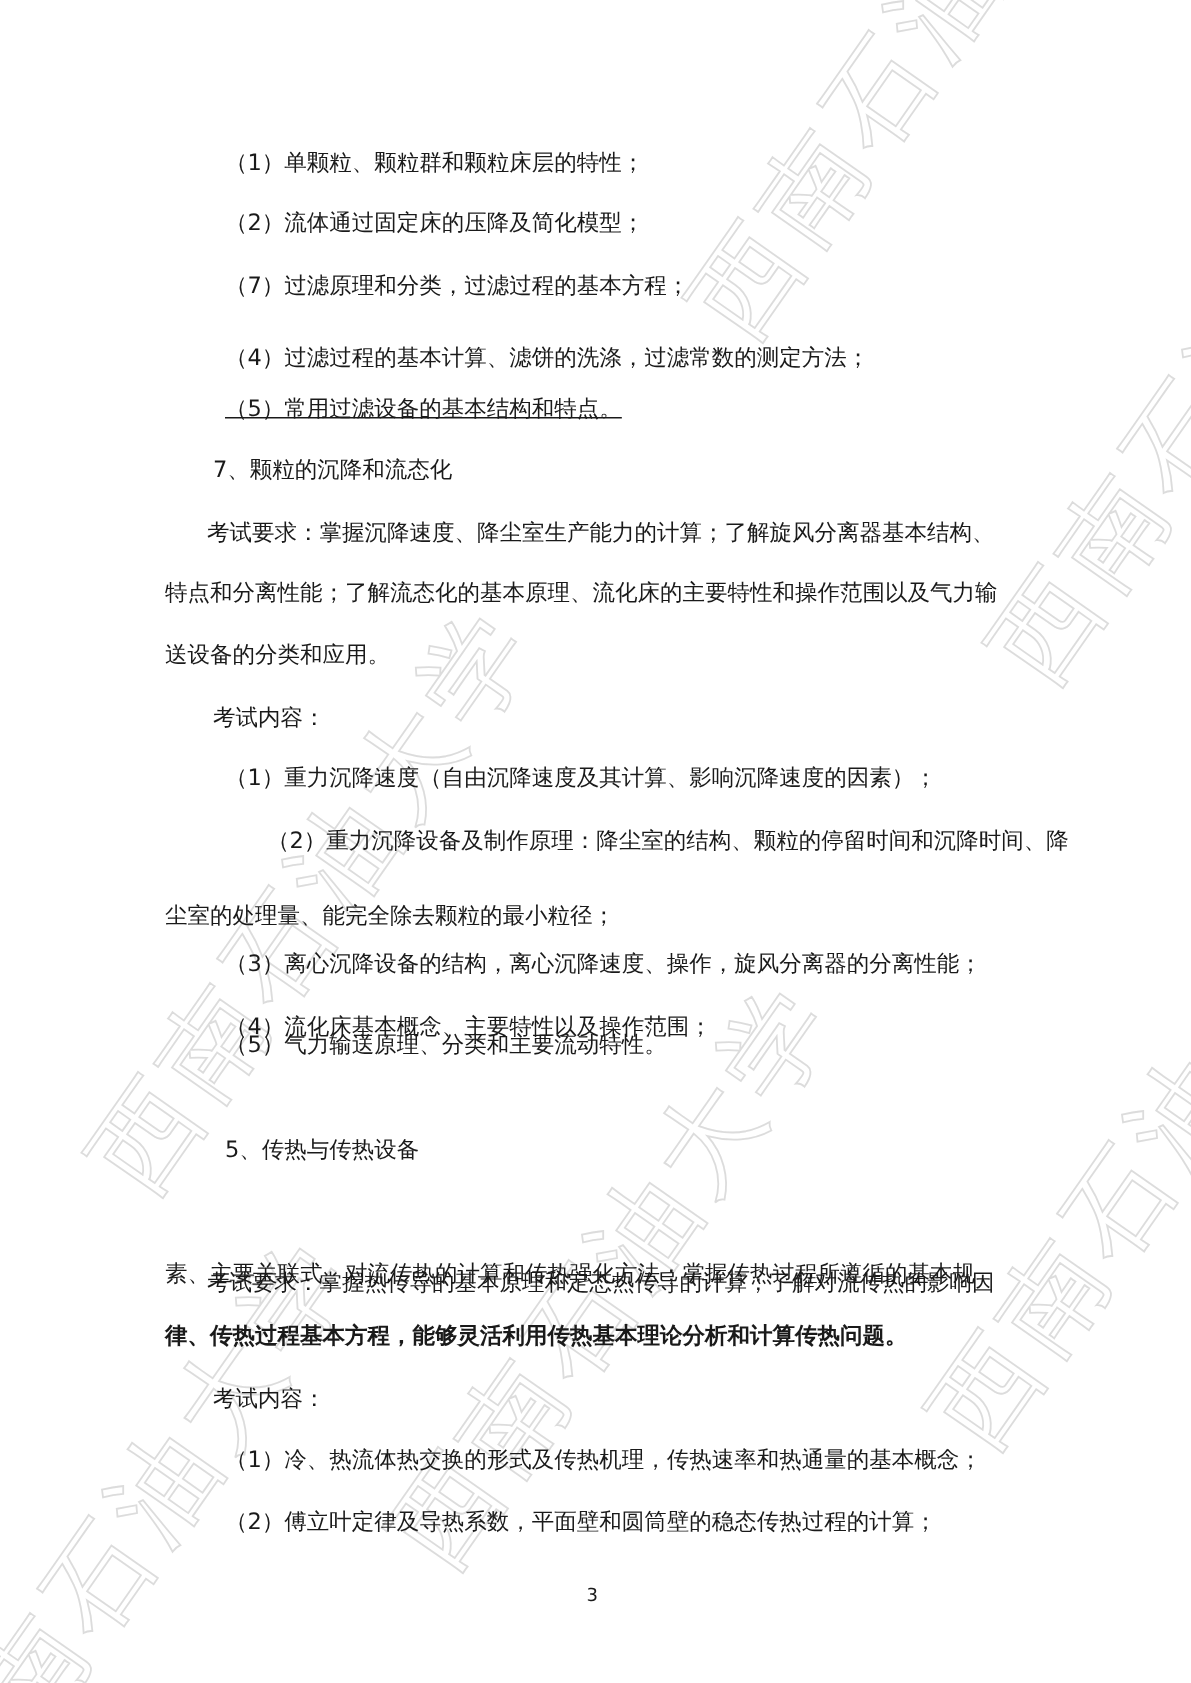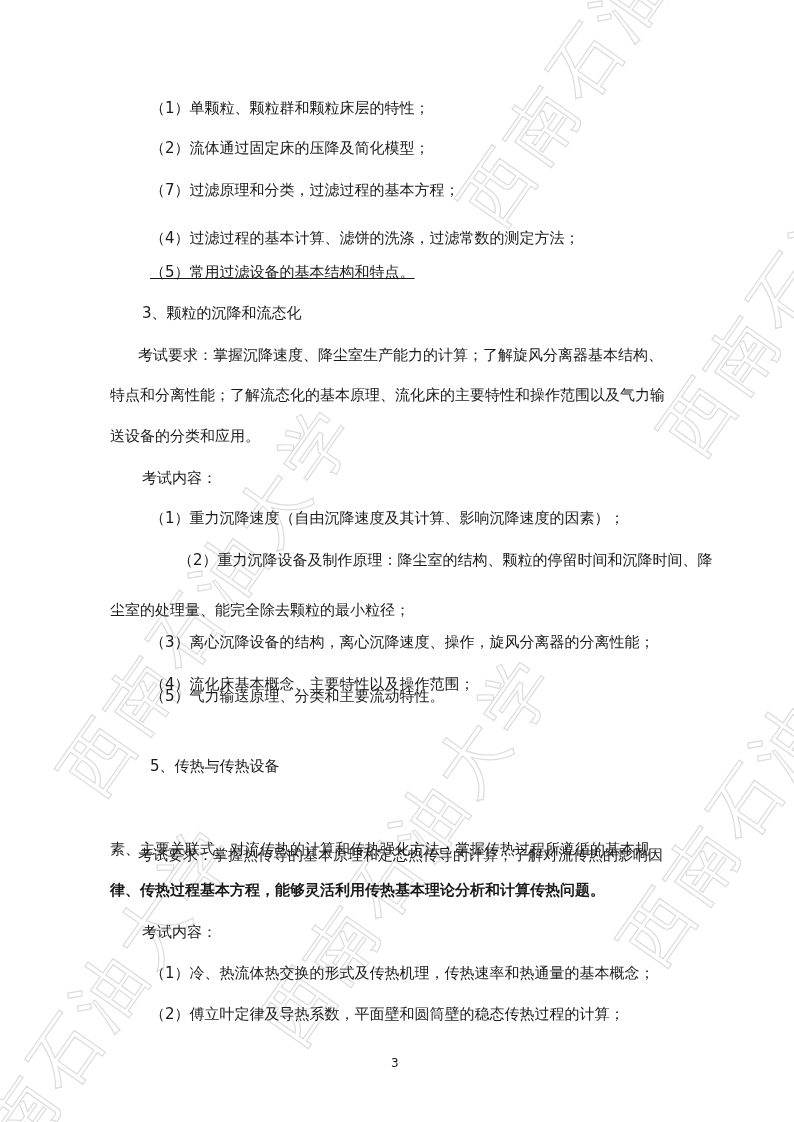--- a/index.html
+++ b/index.html
@@ -30,21 +30,21 @@
   </div>
 
   <div class="content">
 
     <div class="line" style="left:150px; top:98px;">（1）单颗粒、颗粒群和颗粒床层的特性；</div>
     <div class="line" style="left:150px; top:138px;">（2）流体通过固定床的压降及简化模型；</div>
     <div class="line" style="left:150px; top:180px;">（7）过滤原理和分类，过滤过程的基本方程；</div>
     <div class="line" style="left:150px; top:228px;">（4）过滤过程的基本计算、滤饼的洗涤，过滤常数的测定方法；</div>
     <div class="line" style="left:150px; top:262px;text-decoration:underline;">（5）常用过滤设备的基本结构和特点。</div>
 
-    <div class="line" style="left:142px; top:303px;">3、颗粒的沉降和流态化</div>
+    <div class="line" style="left:142px; top:303px;">7、颗粒的沉降和流态化</div>
     <div class="line" style="left:138px; top:345px;">考试要求：掌握沉降速度、降尘室生产能力的计算；了解旋风分离器基本结构、</div>
     <div class="line" style="left:110px; top:385px;">特点和分离性能；了解流态化的基本原理、流化床的主要特性和操作范围以及气力输</div>
     <div class="line" style="left:110px; top:426px;">送设备的分类和应用。</div>
     <div class="line" style="left:142px; top:468px;">考试内容：</div>
     <div class="line" style="left:150px; top:508px;">（1）重力沉降速度（自由沉降速度及其计算、影响沉降速度的因素）；</div>
     <div class="line" style="left:150px; top:550px;margin-left:28px;">（2）重力沉降设备及制作原理：降尘室的结构、颗粒的停留时间和沉降时间、降</div>
     <div class="line" style="left:110px; top:600px;text-align:right;">尘室的处理量、能完全除去颗粒的最小粒径；</div>
     <div class="line" style="left:150px; top:632px;">（3）离心沉降设备的结构，离心沉降速度、操作，旋风分离器的分离性能；</div>
     <div class="line" style="left:150px; top:674px;">（4）流化床基本概念、主要特性以及操作范围；</div>
     <div class="line" style="left:150px; top:686px;">（5）气力输送原理、分类和主要流动特性。</div>

